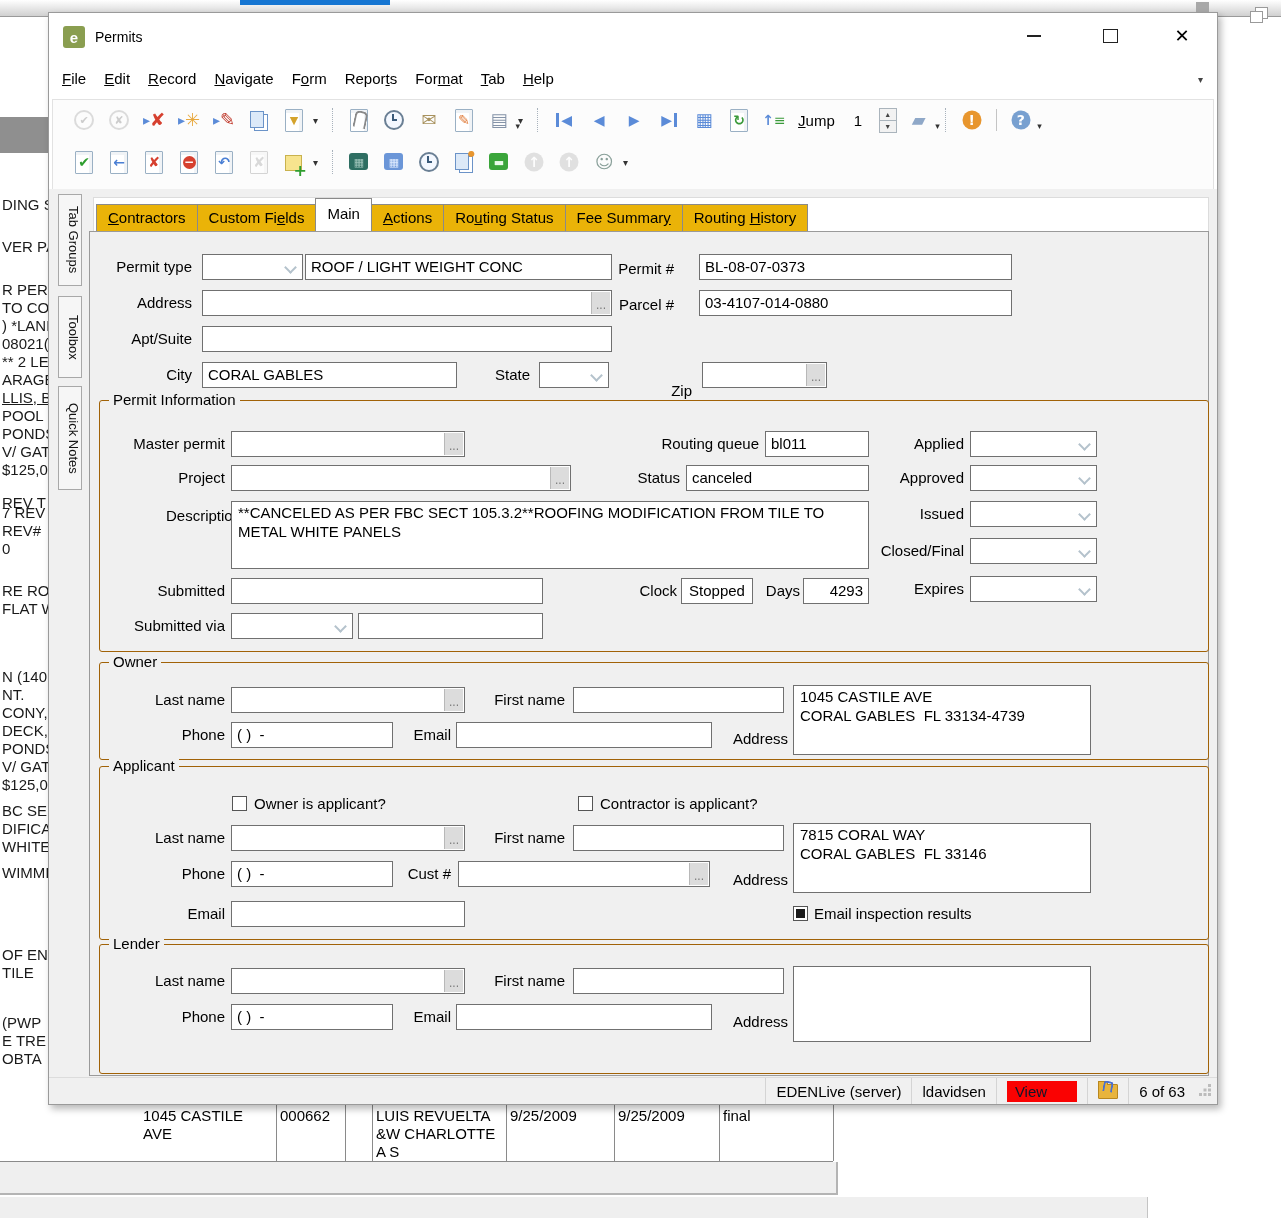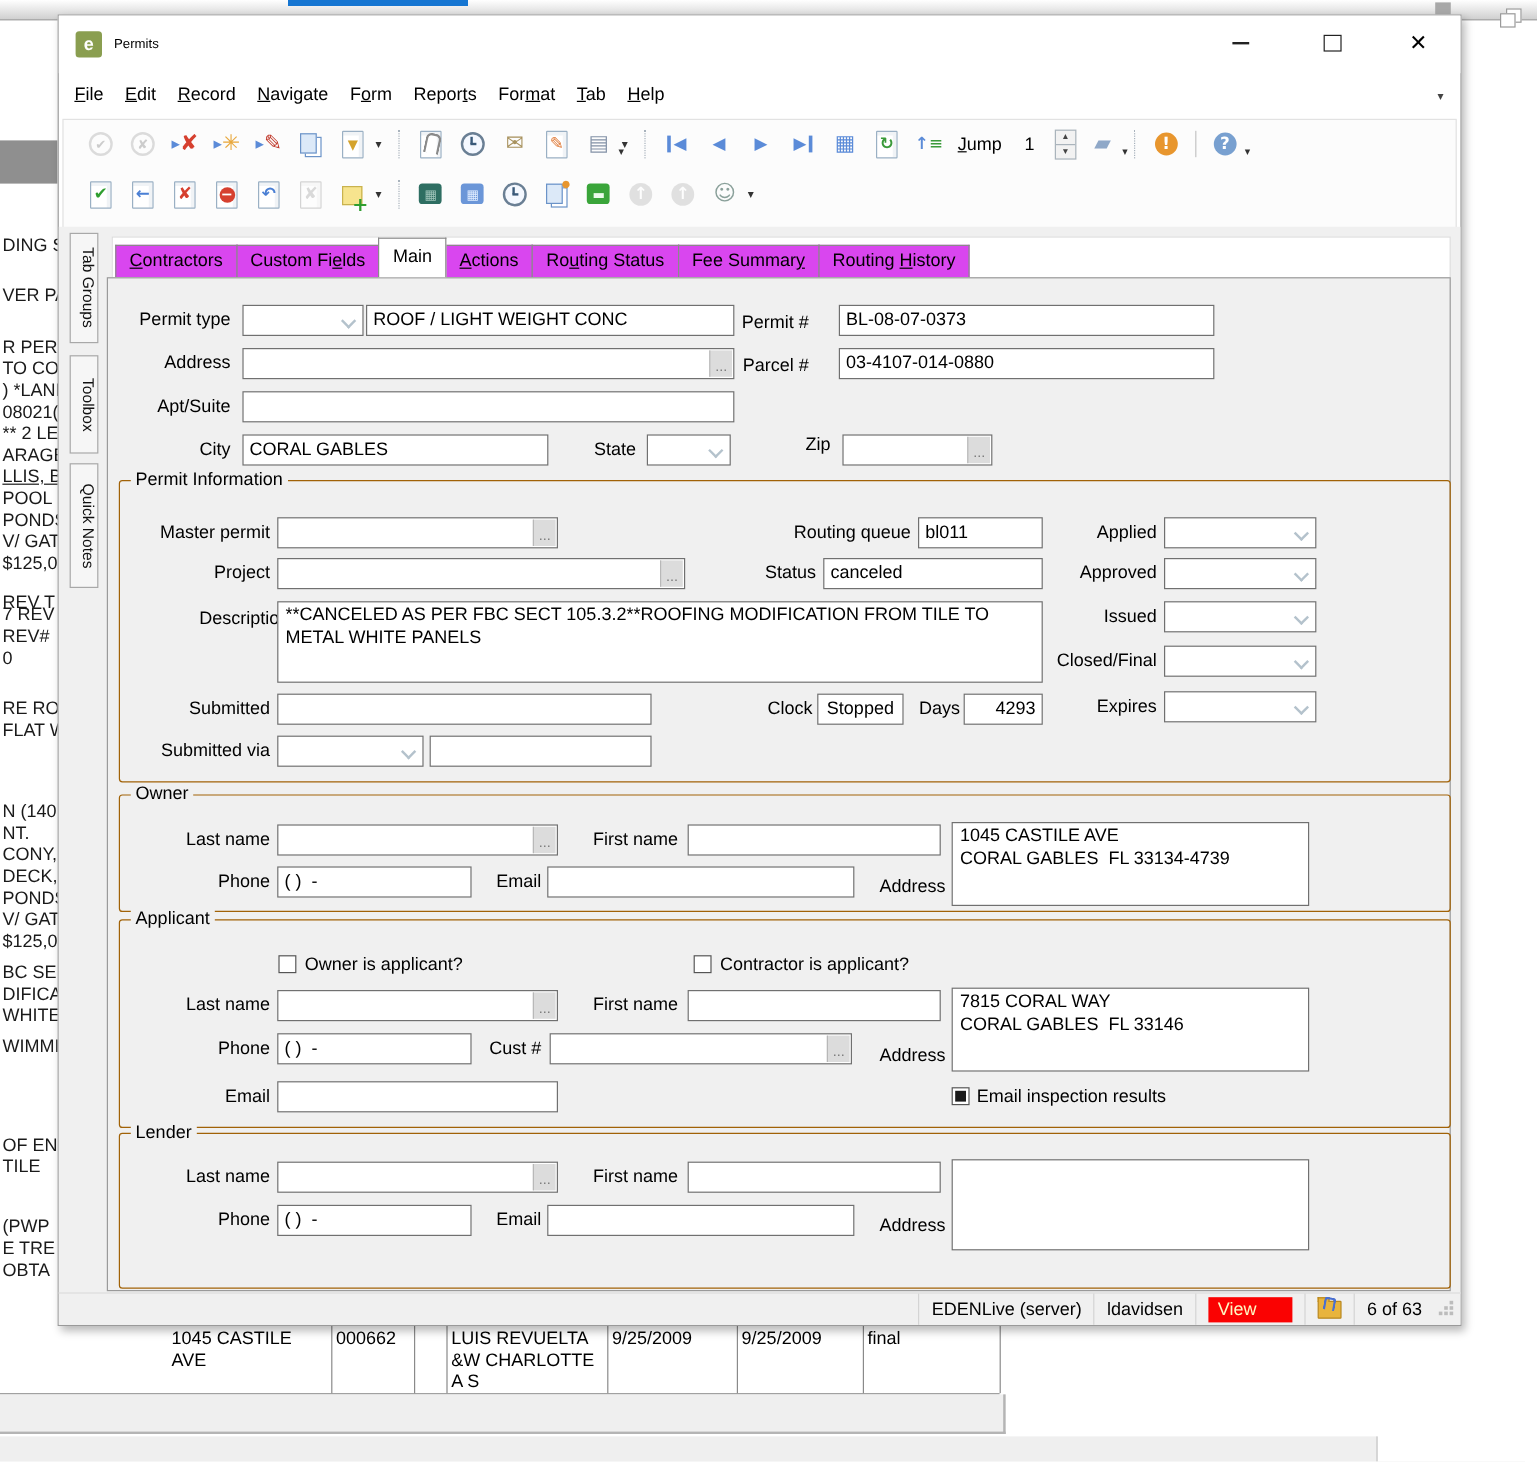--- a/index.html
+++ b/index.html
@@ -32,21 +32,21 @@
   #bg-panel1{position:absolute;left:0;top:1162px;width:836px;height:31px;background:#efefef;
              border-right:2px solid #b4b4b4;border-bottom:2px solid #b4b4b4}
   #bg-panel2{position:absolute;left:0;top:1197px;width:1147px;height:21px;background:#efefef;
              border-right:1px solid #c4c4c4}
   
   #win{position:absolute;left:48px;top:12px;width:1170px;height:1093px;background:#fff;
        border:1px solid #9a9a9a;box-shadow:3px 4px 7px rgba(0,0,0,.28);box-sizing:border-box}
   #titlebar{position:absolute;left:0;top:0;right:0;height:48px;background:#fff;display:flex;align-items:center}
   #app-icon{margin-left:14px;width:22px;height:22px;background:#8a9e50;border-radius:3px;color:#fff;
             display:flex;align-items:center;justify-content:center;font-weight:bold;font-size:15px}
-  #title-text{margin-left:10px;font-size:11px}
+  #title-text{margin-left:10px;font-size:14px}
   .win-btn{position:absolute;top:6px;width:46px;height:34px;display:flex;align-items:center;
            justify-content:center;background:none;border:none;padding:0}
   #btn-min{left:962px}#btn-max{left:1038px}#btn-close{left:1110px;font-size:18px;font-weight:normal}
   #btn-min i{display:block;width:14px;height:2px;background:#222}
   #btn-max i{display:block;width:13px;height:12px;border:1.5px solid #222;background:#fff}
   #menubar{position:absolute;left:4px;top:48px;right:24px;height:36px;display:flex;align-items:center}
   .menu-item{padding:0 9px;height:28px;line-height:28px;white-space:nowrap}
   #menu-overflow{position:absolute;right:8px;top:60px;font-size:10px;color:#444;border:none;background:none}
   
   #toolbars{position:absolute;left:3px;top:86px;right:3px;height:90px;background:#fcfcfc;
@@ -91,21 +91,21 @@
   .spinner i:first-child{border-bottom:1px solid #aab4bc}
   
   #content{position:absolute;left:0;top:176px;right:0;bottom:26px;background:#f0f0f0}
   .side-tab{position:absolute;left:9px;width:22px;background:#f6f6f6;border:1px solid #a8a8a8;
             writing-mode:vertical-rl;text-align:center;font-size:13px;color:#111;padding:6px 0}
   .side-tab:nth-of-type(1){top:5px;height:78px}
   .side-tab:nth-of-type(2){top:107px;height:68px}
   .side-tab:nth-of-type(3){top:197px;height:90px}
   #tabstrip-bg{position:absolute;left:44px;top:8px;right:8px;height:34px;background:#fff;border:1px solid #dcdcdc}
   #tabstrip{position:absolute;left:47px;top:9px;height:33px;display:flex;align-items:flex-end}
-  .tab{height:26px;line-height:26px;padding:0 11px;background:#d946ef;border:1px solid #8a8a8a;
+  .tab{height:26px;line-height:26px;padding:0 11px;background:#eab308;border:1px solid #8a8a8a;
        border-bottom:none;margin-left:-1px;white-space:nowrap}
   .tab:first-child{margin-left:0}
   .tab.active{height:32px;line-height:30px;background:#fff;position:relative;z-index:2}
   #form-panel{position:absolute;left:40px;top:42px;right:8px;bottom:2px;background:#f0f0f0;
               border:1px solid #9a9a9a}
   
   .lbl{position:absolute;height:26px;line-height:26px;text-align:right;white-space:nowrap}
   .fld{position:absolute;background:#fff;border:1px solid #707070;height:26px;line-height:24px;
        padding:0 5px;font-size:15px;white-space:pre;overflow:hidden;box-sizing:border-box}
   .fld.right{text-align:right}
@@ -119,21 +119,21 @@
         white-space:pre-wrap;line-height:19px;overflow:hidden;box-sizing:border-box}
   .grp{position:absolute;border:1px solid #a16207;border-radius:3px}
   .grp>.legend{position:absolute;top:-10px;left:9px;background:#f0f0f0;padding:0 4px;line-height:18px}
   .cb{position:absolute;width:15px;height:15px;background:#fff;border:1px solid #555;box-sizing:border-box}
   .cb.filled::after{content:"";position:absolute;left:2px;top:2px;right:2px;bottom:2px;background:#1a1a1a}
   .cb-lbl{position:absolute;height:22px;line-height:22px;white-space:nowrap}
   
   #statusbar{position:absolute;left:0;right:0;bottom:0;height:26px;background:#f0f0f0;
              border-top:1px solid #dcdcdc;display:flex;align-items:center;justify-content:flex-end}
   .sb-sec{height:100%;display:flex;align-items:center;padding:0 10px;border-left:1px solid #d4d4d4}
-  #sb-mode{background:#fa0202;color:#fef9c3;padding:2px 30px 2px 8px}
+  #sb-mode{background:#fa0202;color:#0f172a;padding:2px 30px 2px 8px}
   .folder{position:relative;width:18px;height:13px;background:#e8b43d;border:1px solid #b8871f;border-radius:1px}
   .folder::before{content:"";position:absolute;left:-1px;top:-4px;width:8px;height:3px;background:#e8b43d;
                   border:1px solid #b8871f;border-bottom:none}
   .folder::after{content:"";position:absolute;left:4px;top:-4px;width:6px;height:9px;
                  border:2px solid #4a6fd0;border-bottom:none;border-radius:3px 3px 0 0;transform:rotate(10deg)}
   .grip{position:relative;width:14px;height:14px;margin:0 4px}
   .grip i{position:absolute;left:0;top:0;width:3px;height:3px;background:transparent;
           box-shadow:9px 0 #bcbcbc,4.5px 4.5px #bcbcbc,9px 4.5px #bcbcbc,0 9px #bcbcbc,4.5px 9px #bcbcbc,9px 9px #bcbcbc}
   u{text-decoration:underline}
 </style>
@@ -423,21 +423,21 @@
 
       <div class="lbl" style="left:2px;top:94px;width:100px">Apt/Suite</div>
       <div class="fld" style="left:112px;top:94px;width:410px"></div>
 
       <div class="lbl" style="left:2px;top:130px;width:100px">City</div>
       <div class="fld" style="left:112px;top:130px;width:255px">CORAL GABLES</div>
       <div class="lbl" style="left:374px;top:130px;width:66px">State</div>
       <div class="fld" style="left:449px;top:130px;width:70px;padding-right:18px">
         <i class="chev"></i>
       </div>
-      <div class="lbl" style="left:540px;top:126px;width:62px">Zip</div>
+      <div class="lbl" style="left:540px;top:146px;width:62px">Zip</div>
       <div class="fld" style="left:612px;top:130px;width:125px;padding-right:20px">
         <i class="dots">...</i>
       </div>
 
       <div class="grp" style="left:9px;top:168px;width:1108px;height:250px">
         <div class="legend">Permit Information</div>
 
         <div class="lbl" style="left:8px;top:30px;width:117px">Master permit</div>
         <div class="fld" style="left:131px;top:30px;width:234px;padding-right:20px">
           <i class="dots">...</i>

